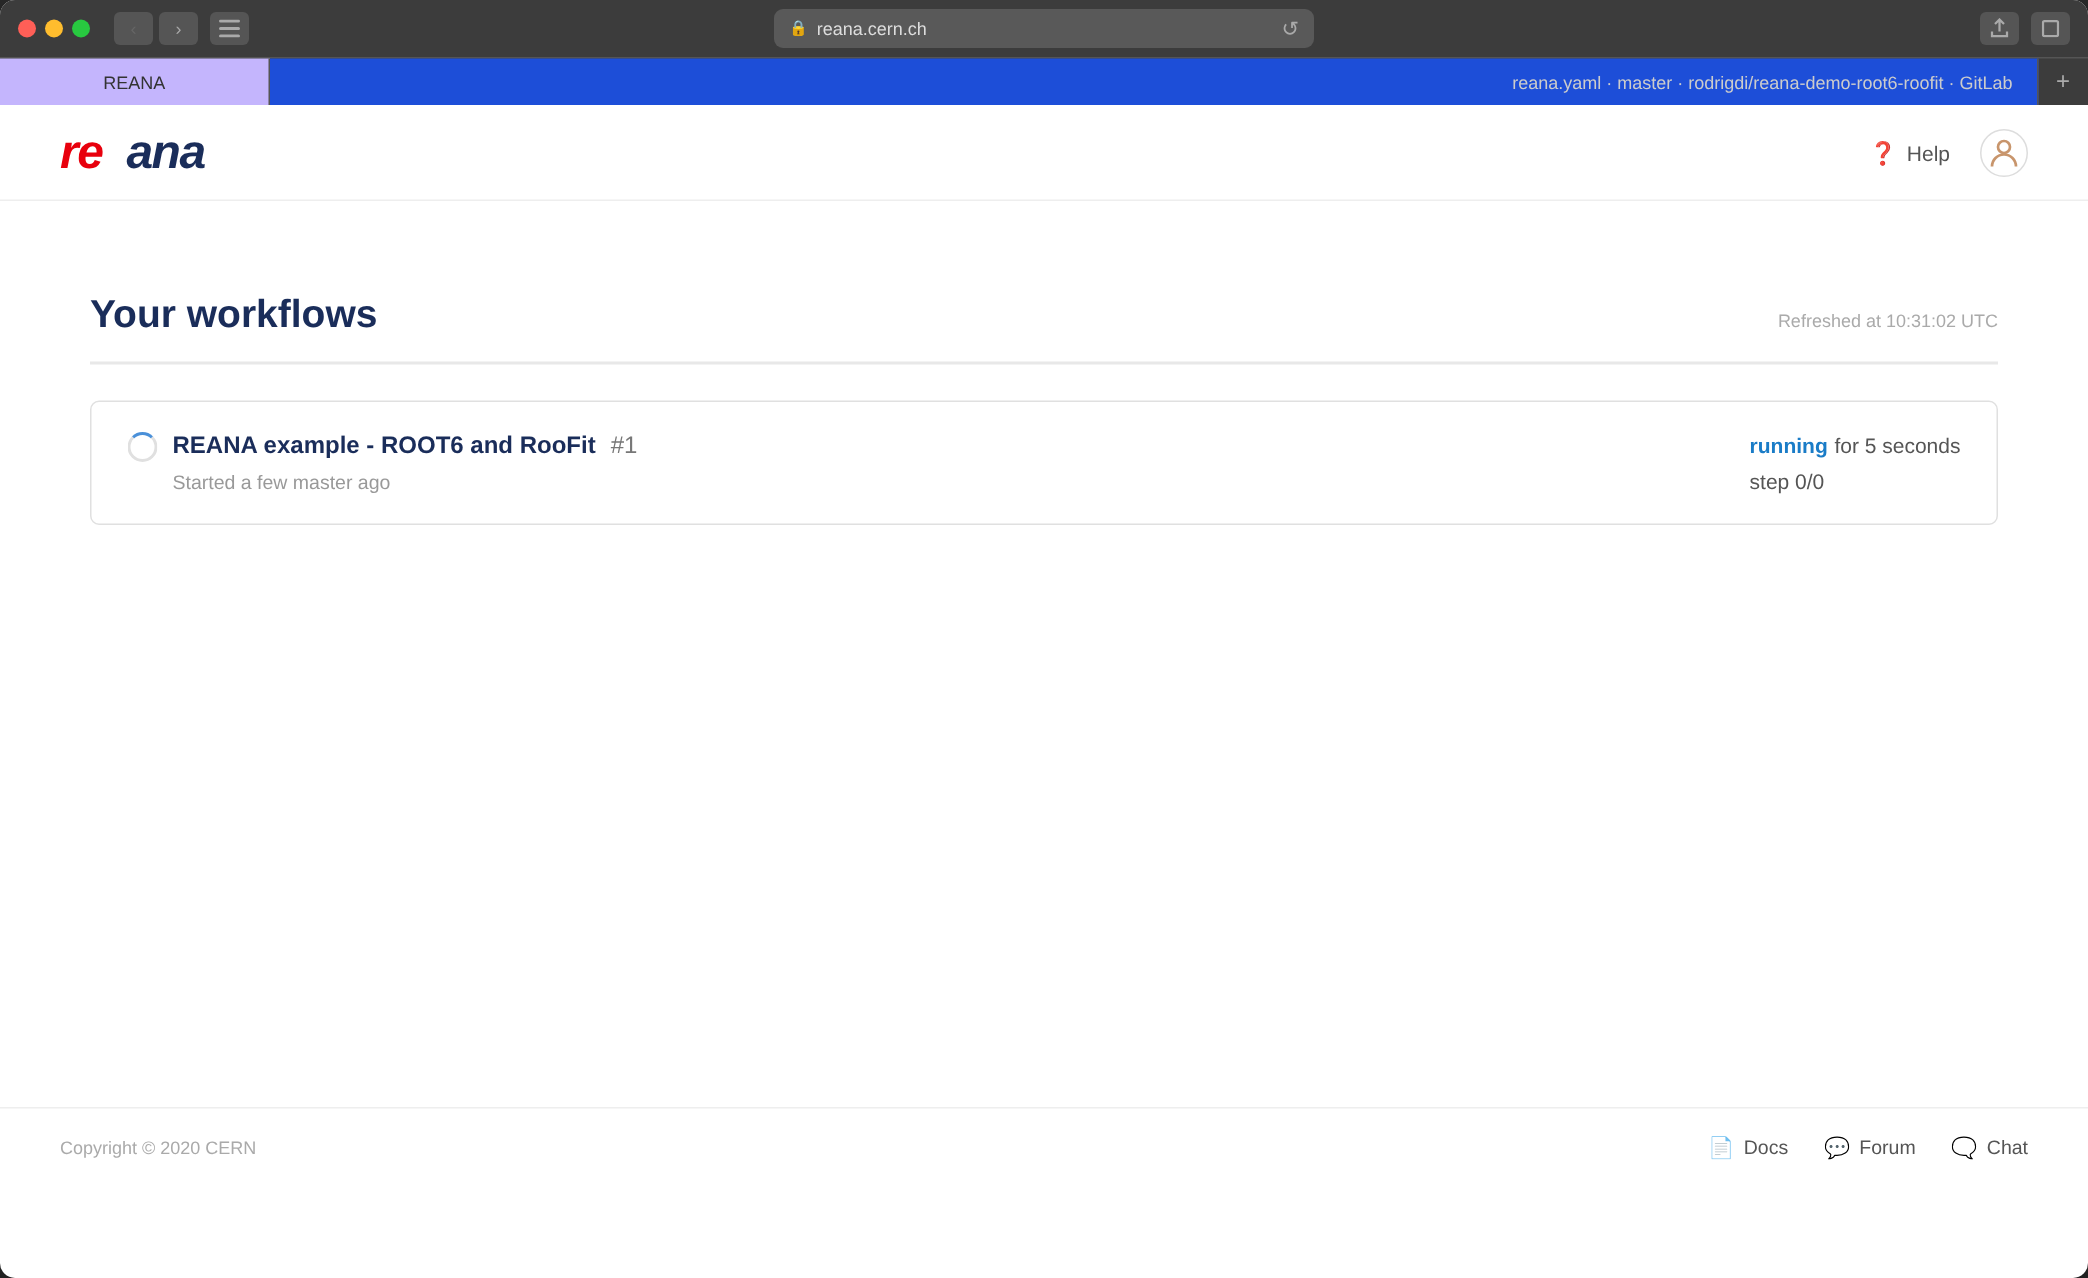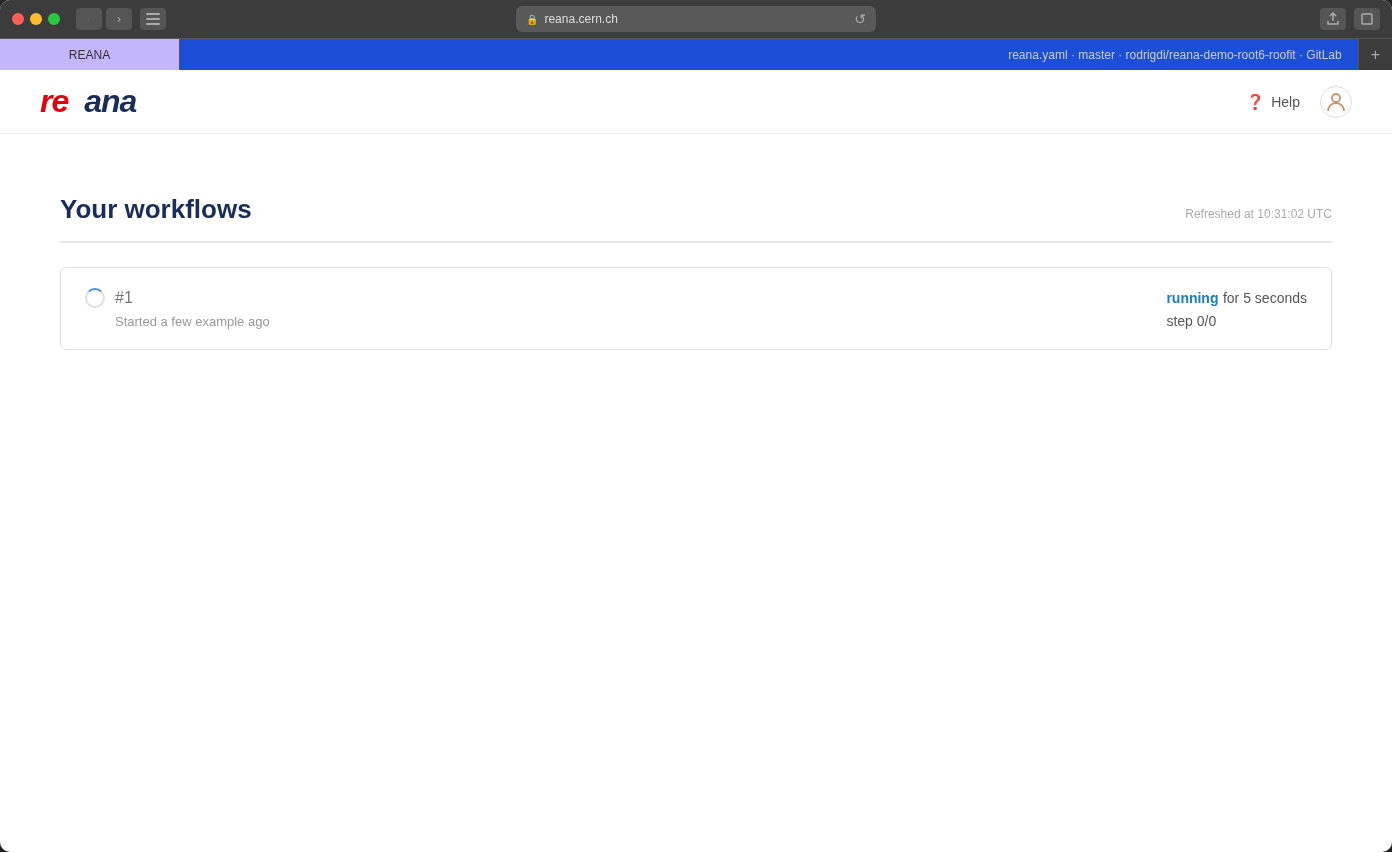--- a/index.html
+++ b/index.html
@@ -454,29 +454,47 @@
     <main class="main-content">
       <div class="page-header">
         <h1 class="page-title">Your workflows</h1>
         <span class="refresh-text">Refreshed at 10:31:02 UTC</span>
       </div>
 
       <div class="workflow-card">
         <div class="workflow-left">
           <div class="workflow-title-row">
             <div class="spinning-icon"></div>
+            <span class="workflow-name">REANA example - ROOT6 and RooFit</span>
             <span class="workflow-num">#1</span>
           </div>
-          <div class="workflow-started">Started a few example ago</div>
+          <div class="workflow-started">Started a few master ago</div>
         </div>
         <div class="workflow-right">
           <div>
             <span class="status-running">running</span>
             <span class="status-detail" style="color:#555; font-size:14px;margin-top:38px;"> for 5 seconds</span>
           </div>
           <div class="status-detail">step 0/0</div>
         </div>
       </div>
     </main>
 
+    <footer class="app-footer">
+      <span class="footer-copyright">Copyright © 2020 CERN</span>
+      <nav class="footer-links">
+        <a class="footer-link">
+          <span class="footer-link-icon">📄</span>
+          <span>Docs</span>
+        </a>
+        <a class="footer-link">
+          <span class="footer-link-icon">💬</span>
+          <span>Forum</span>
+        </a>
+        <a class="footer-link">
+          <span class="footer-link-icon">🗨️</span>
+          <span>Chat</span>
+        </a>
+      </nav>
+    </footer>
 
   </div>
 </div>
 
 </body></html>

